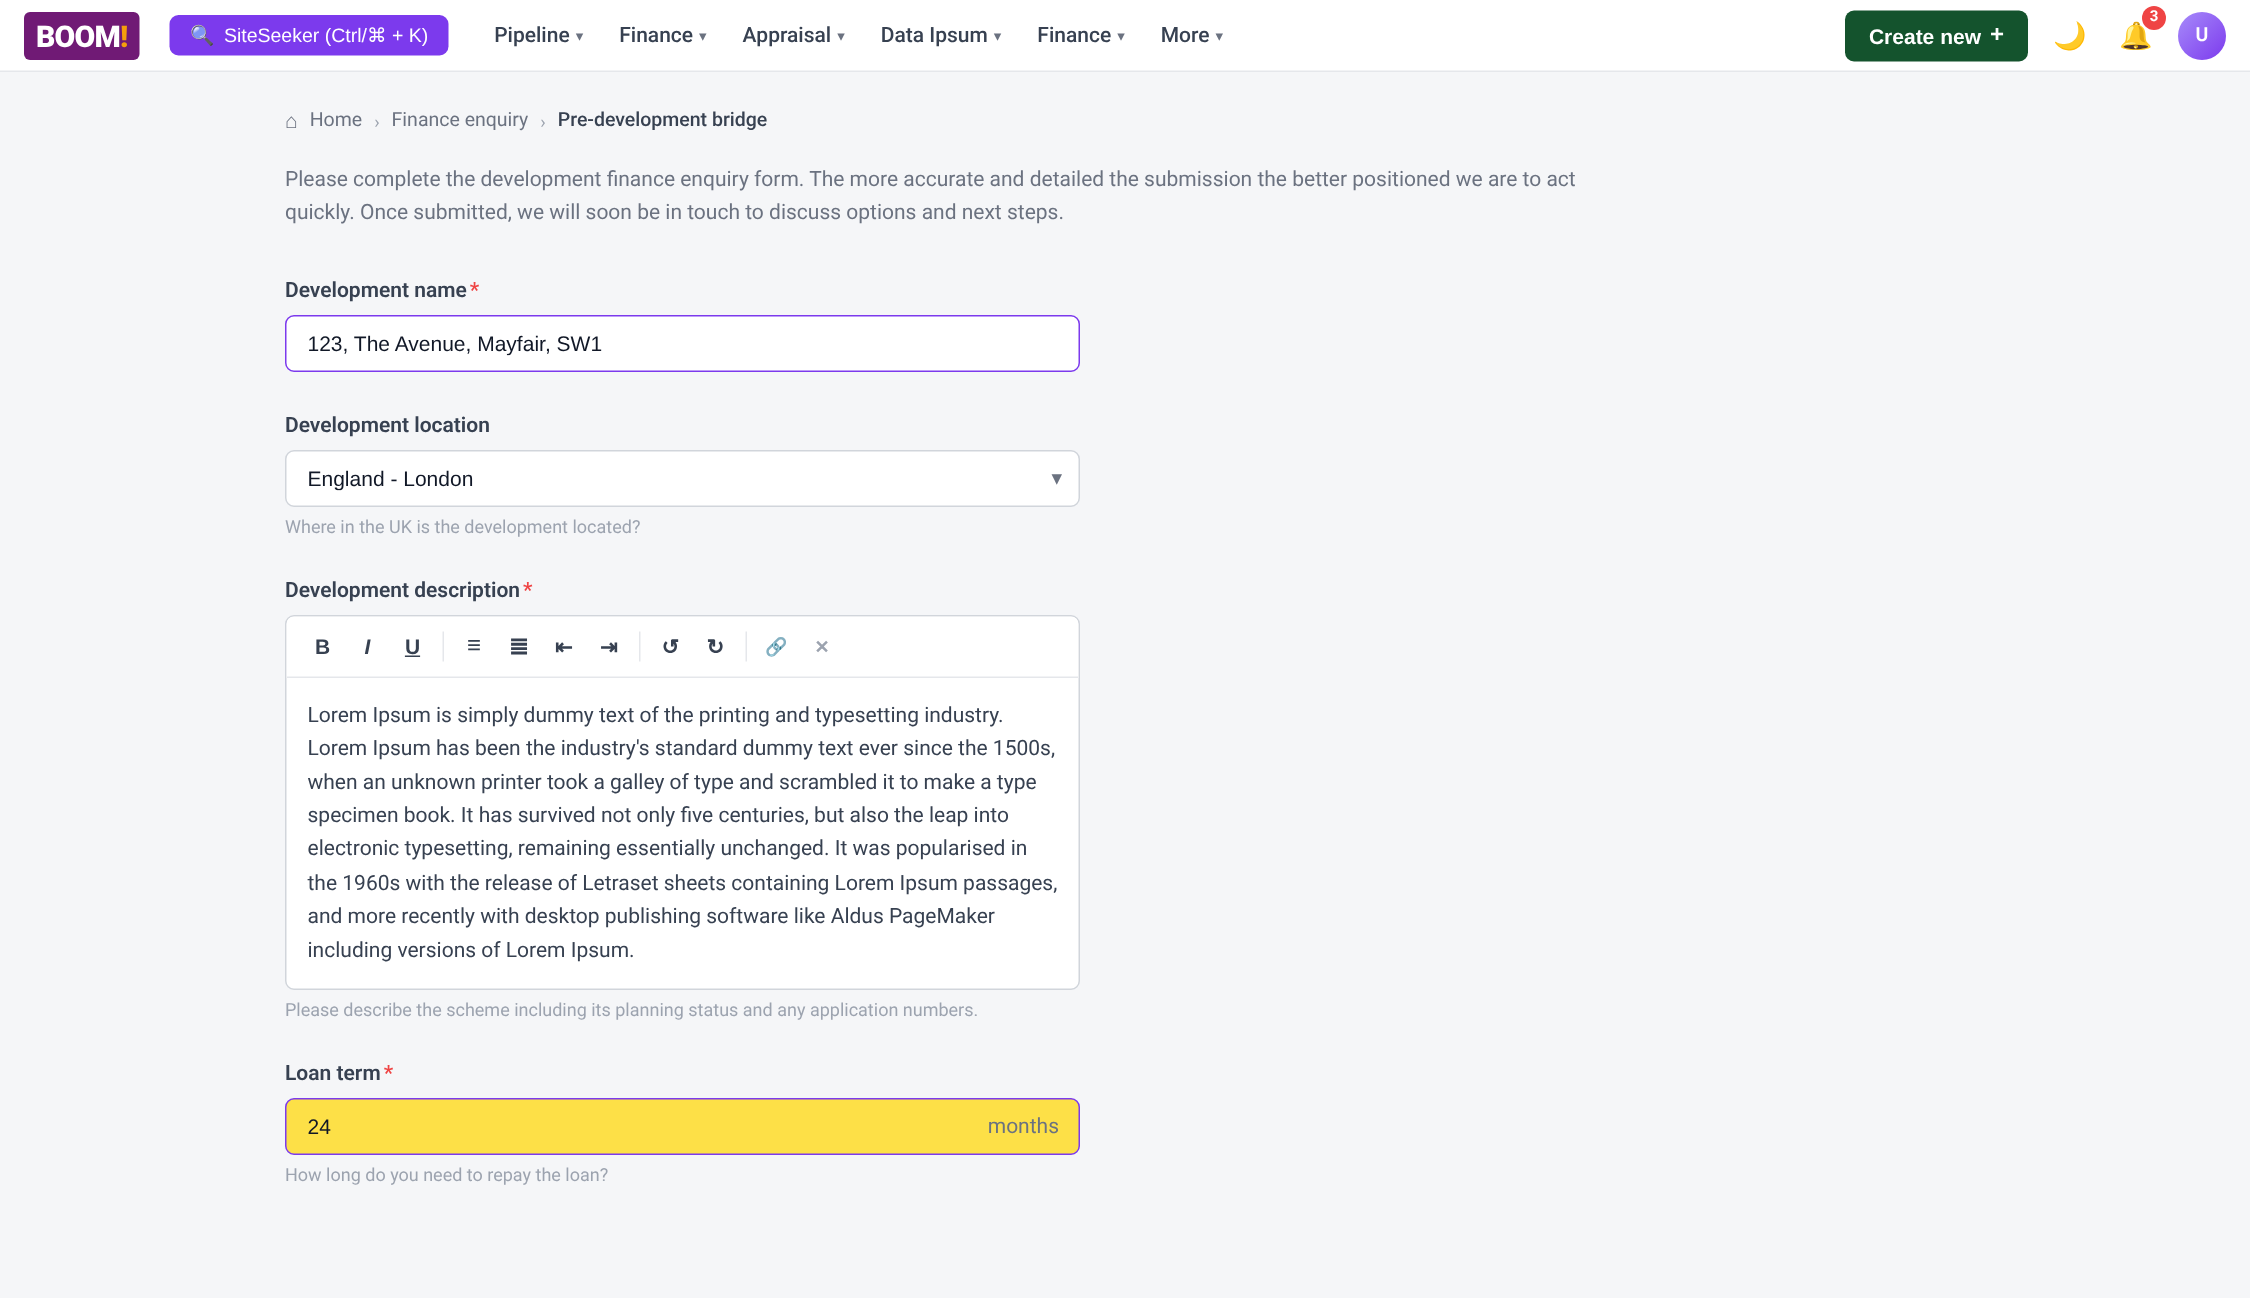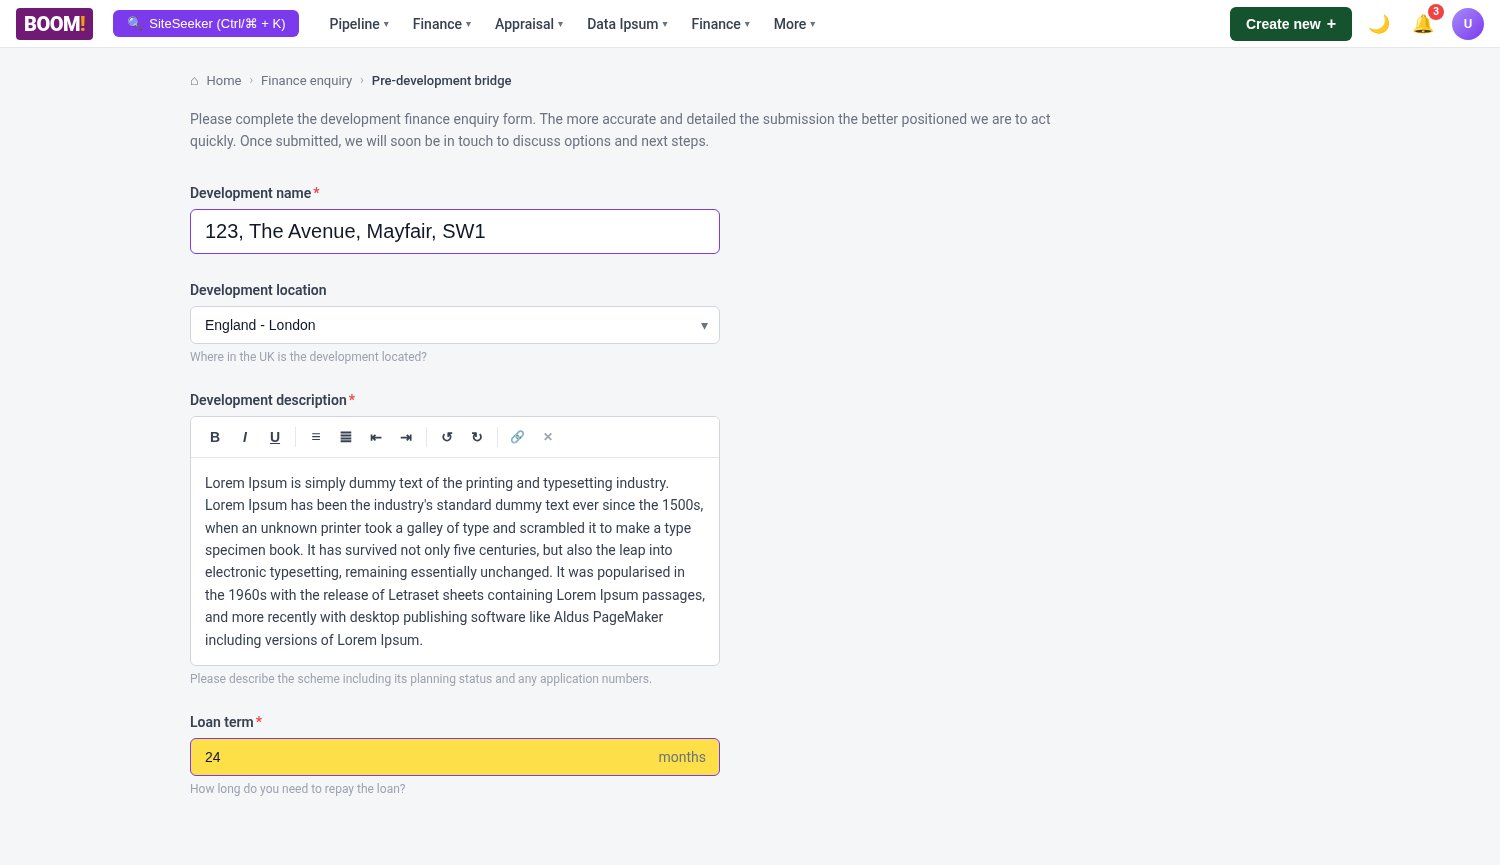--- a/index.html
+++ b/index.html
@@ -185,21 +185,21 @@
     }
     .form-label .required {
       color: #ef4444;
       margin-left: 2px;
     }
     .form-input {
       width: 100%;
       padding: 10px 14px;
       border: 1.5px solid #d1d5db;
       border-radius: 6px;
-      font-size: 20px;
+      font-size: 14px;
       color: #111827;
       background: #fff;
       outline: none;
       transition: border-color 0.15s;
     }
     .form-input.active-field {
       border-color: #7c3aed;
     }
     .form-hint {
       font-size: 12px;

